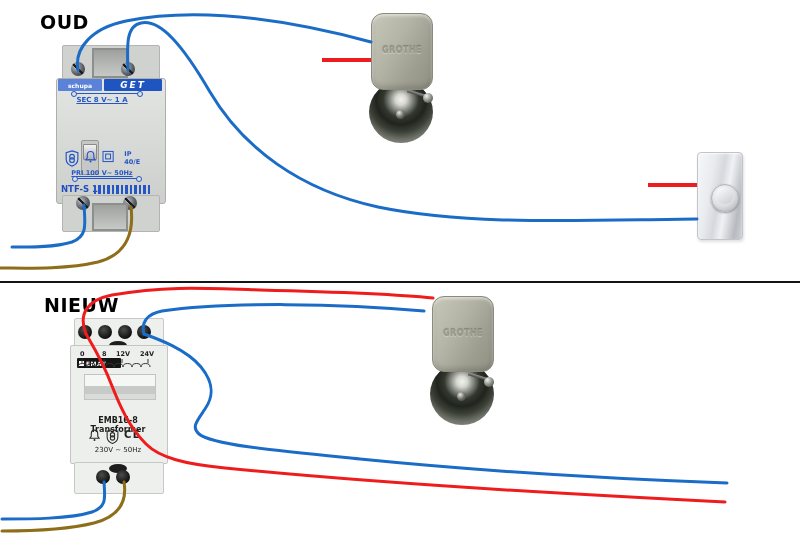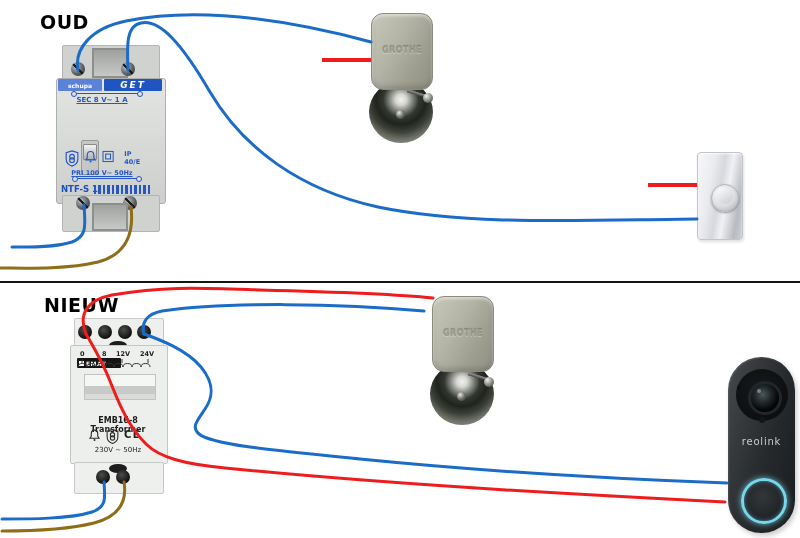--- a/index.html
+++ b/index.html
@@ -228,28 +228,20 @@
   <div class="dome-screw" style="left:457px;top:392px;"></div>
   <div class="clapper-arm" style="left:468px;top:375px;"></div>
   <div class="clapper-ball" style="left:484px;top:377px;"></div>
 
   <div class="pb">
     <div class="pb-btn">
       <div class="pb-btn-top"></div>
     </div>
   </div>
 
-  <div class="rl">
-    <div class="rl-cam-disc"></div>
-    <div class="rl-lens"></div>
-    <div class="rl-mic"></div>
-    <div class="rl-ir"></div>
-    <div class="rl-brand">reolink</div>
-    <div class="rl-ring"></div>
-  </div>
 
   <svg class="wires" width="800" height="538" viewBox="0 0 800 538">
 
     <path d="M 78 70 C 74 48 92 28 126 21 C 196 7 282 18 371 42" fill="none" stroke-width="3" stroke-linecap="round" stroke="#1b6cc7"></path>
     <path d="M 128 70 C 127 45 126 26 141 23 C 160 19 182 44 210 92 C 243 148 300 190 378 207 C 470 226 585 220 697 219" fill="none" stroke-width="3" stroke-linecap="round" stroke="#1b6cc7"></path>
     <path d="M 322 60 L 371 60" fill="none" stroke-width="4" stroke="#ee1c1c"></path>
     <path d="M 648 185 L 697 185" fill="none" stroke-width="4" stroke="#ee1c1c"></path>
     <path d="M 84 205 C 85 224 88 236 72 242 C 52 248 28 247 12 247" fill="none" stroke-width="3" stroke-linecap="round" stroke="#1b6cc7"></path>
     <path d="M 131 207 C 134 232 128 254 98 262 C 64 270 20 268 0 268" fill="none" stroke-width="3" stroke-linecap="round" stroke="#8f6e1a"></path>
 

